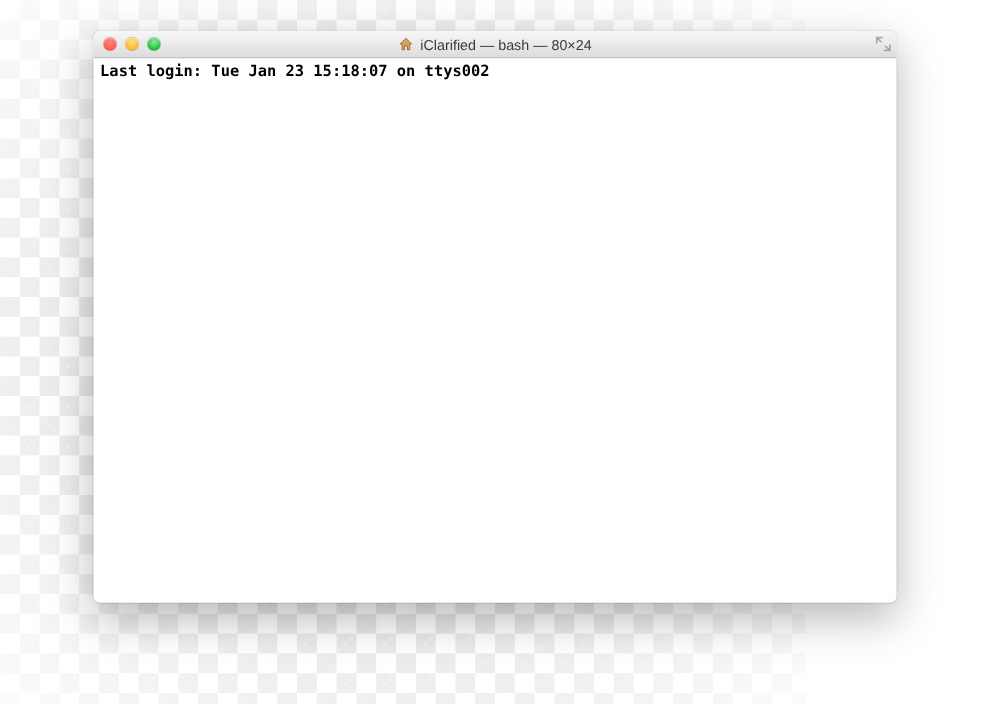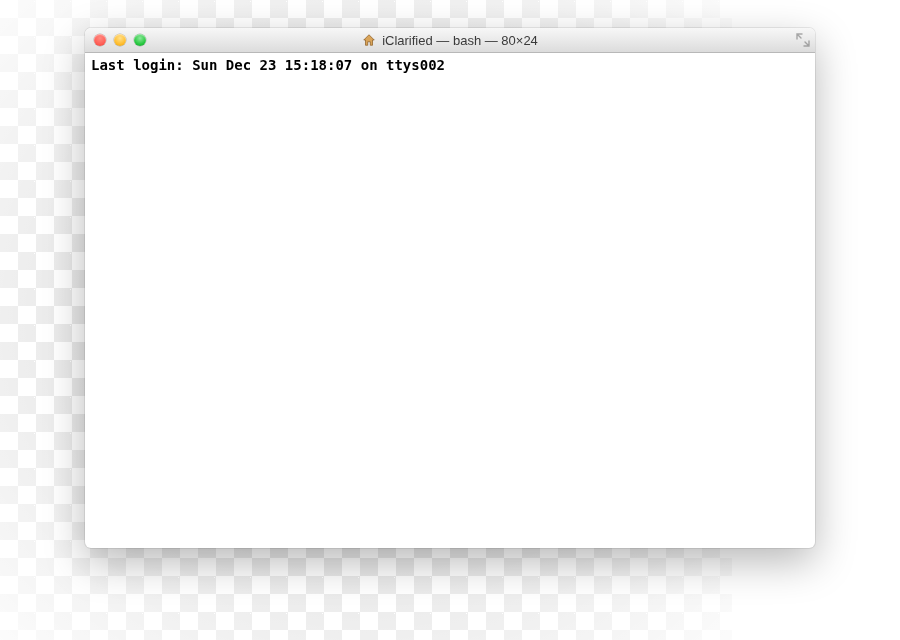--- a/index.html
+++ b/index.html
@@ -144,17 +144,17 @@
       </div>
 
       <span class="resize-grip">
         <svg viewBox="0 0 14 14" width="14" height="14">
           <path d="M1 6 L1 1 L6 1 M5 5 L1 1" fill="none" stroke="#6b6b6b" stroke-width="1.4" stroke-linecap="round"></path>
           <path d="M13 8 L13 13 L8 13 M9 9 L13 13" fill="none" stroke="#6b6b6b" stroke-width="1.4" stroke-linecap="round"></path>
         </svg>
       </span>
     </div>
 
-    <div class="terminal-body"><span class="line">Last login: Sun Dec 23 15:18:07 on ttys002</span></div>
+    <div class="terminal-body"><span class="line">Last login: Tue Jan 23 15:18:07 on ttys002</span></div>
 
   </div>
 
 </div>
 
 </body></html>

